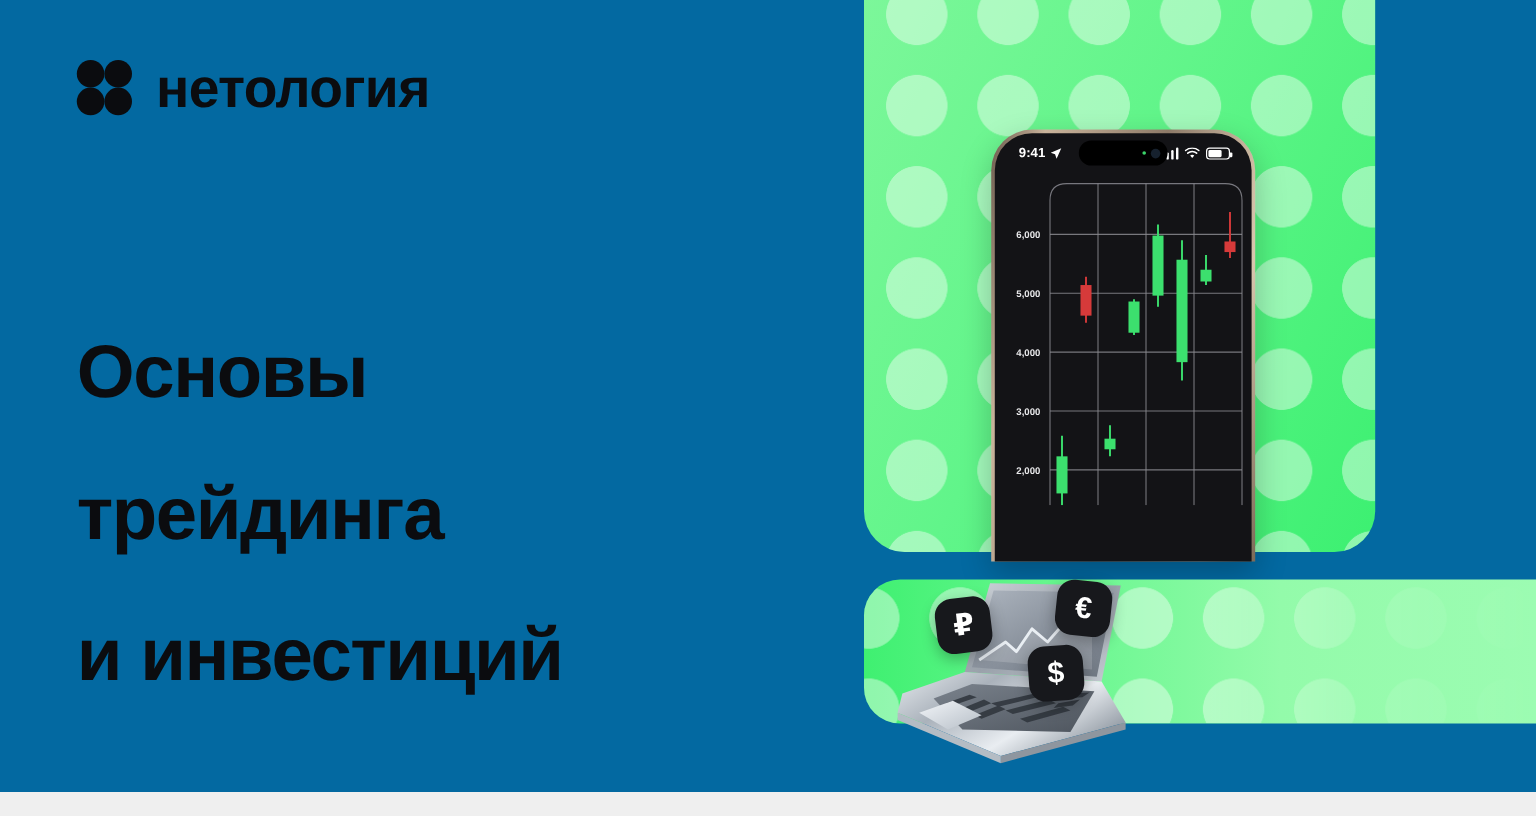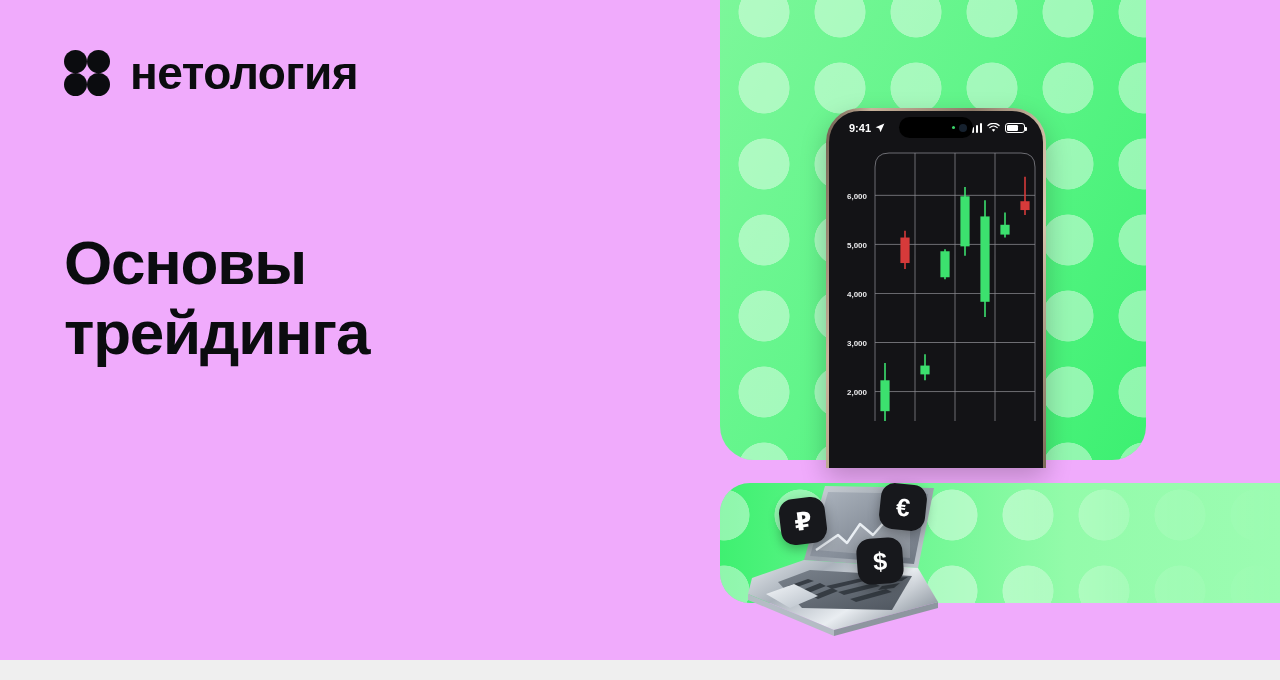--- a/index.html
+++ b/index.html
@@ -2,21 +2,21 @@
 <html><head>
 <meta charset="utf-8">
 <style>
   * { box-sizing: border-box; margin: 0; padding: 0; }
   html, body {
     width: 1280px; height: 680px;
     background: #efefef;
     font-family: "Liberation Sans", "DejaVu Sans", sans-serif;
     overflow: hidden;
   }
-  .page { position: relative; width: 1280px; height: 660px; background: #f0abfc; text-decoration: underline; }
+  .page { position: relative; width: 1280px; height: 660px; background: #0369a1; text-decoration: underline; }
 
   
   .brand {
     position: absolute; left: 64px; top: 50px;
     display: flex; align-items: center; gap: 20px;
   }
   .brand-mark { width: 46px; height: 46px; position: relative; flex: 0 0 auto; }
   .brand-mark i {
     position: absolute; width: 23px; height: 23px; border-radius: 50%;
     background: #0b0c0f; display: block;
@@ -28,21 +28,21 @@
   .brand-name {
     font-size: 46px; font-weight: 700; color: #0b0c0f;
     letter-spacing: -0.5px; line-height: 1; white-space: nowrap;
   }
 
   .headline {
     position: absolute; left: 64px; top: 228px;
     font-size: 62px; font-weight: 700; color: #0b0c0f;
     line-height: 1.13; letter-spacing: -1.2px;
   }
-  .headline .ln { display: block; white-space: nowrap; }
+  .headline .ln { display: block; white-space: nowrap; margin-top: 48px; }
 
   
   .panel-top {
     position: absolute; left: 720px; top: -40px;
     width: 426px; height: 500px;
     border-radius: 0 0 34px 34px;
     background: linear-gradient(118deg, #7ef79b 0%, #61f58a 46%, #3cf071 100%);
     overflow: hidden;
   }
   .dots {
@@ -138,20 +138,21 @@
         <i></i>
         <i></i>
         <i></i>
     </div>
     <div class="brand-name">нетология</div>
   </div>
 
   <h1 class="headline">
     <span class="ln">Основы</span>
     <span class="ln">трейдинга</span>
+    <span class="ln">и инвестиций</span>
   </h1>
 
   <div class="panel-top">
     <div class="dots"></div>
   </div>
 
   <div class="phone">
     <div class="phone-screen">
 
       <div class="statusbar">

